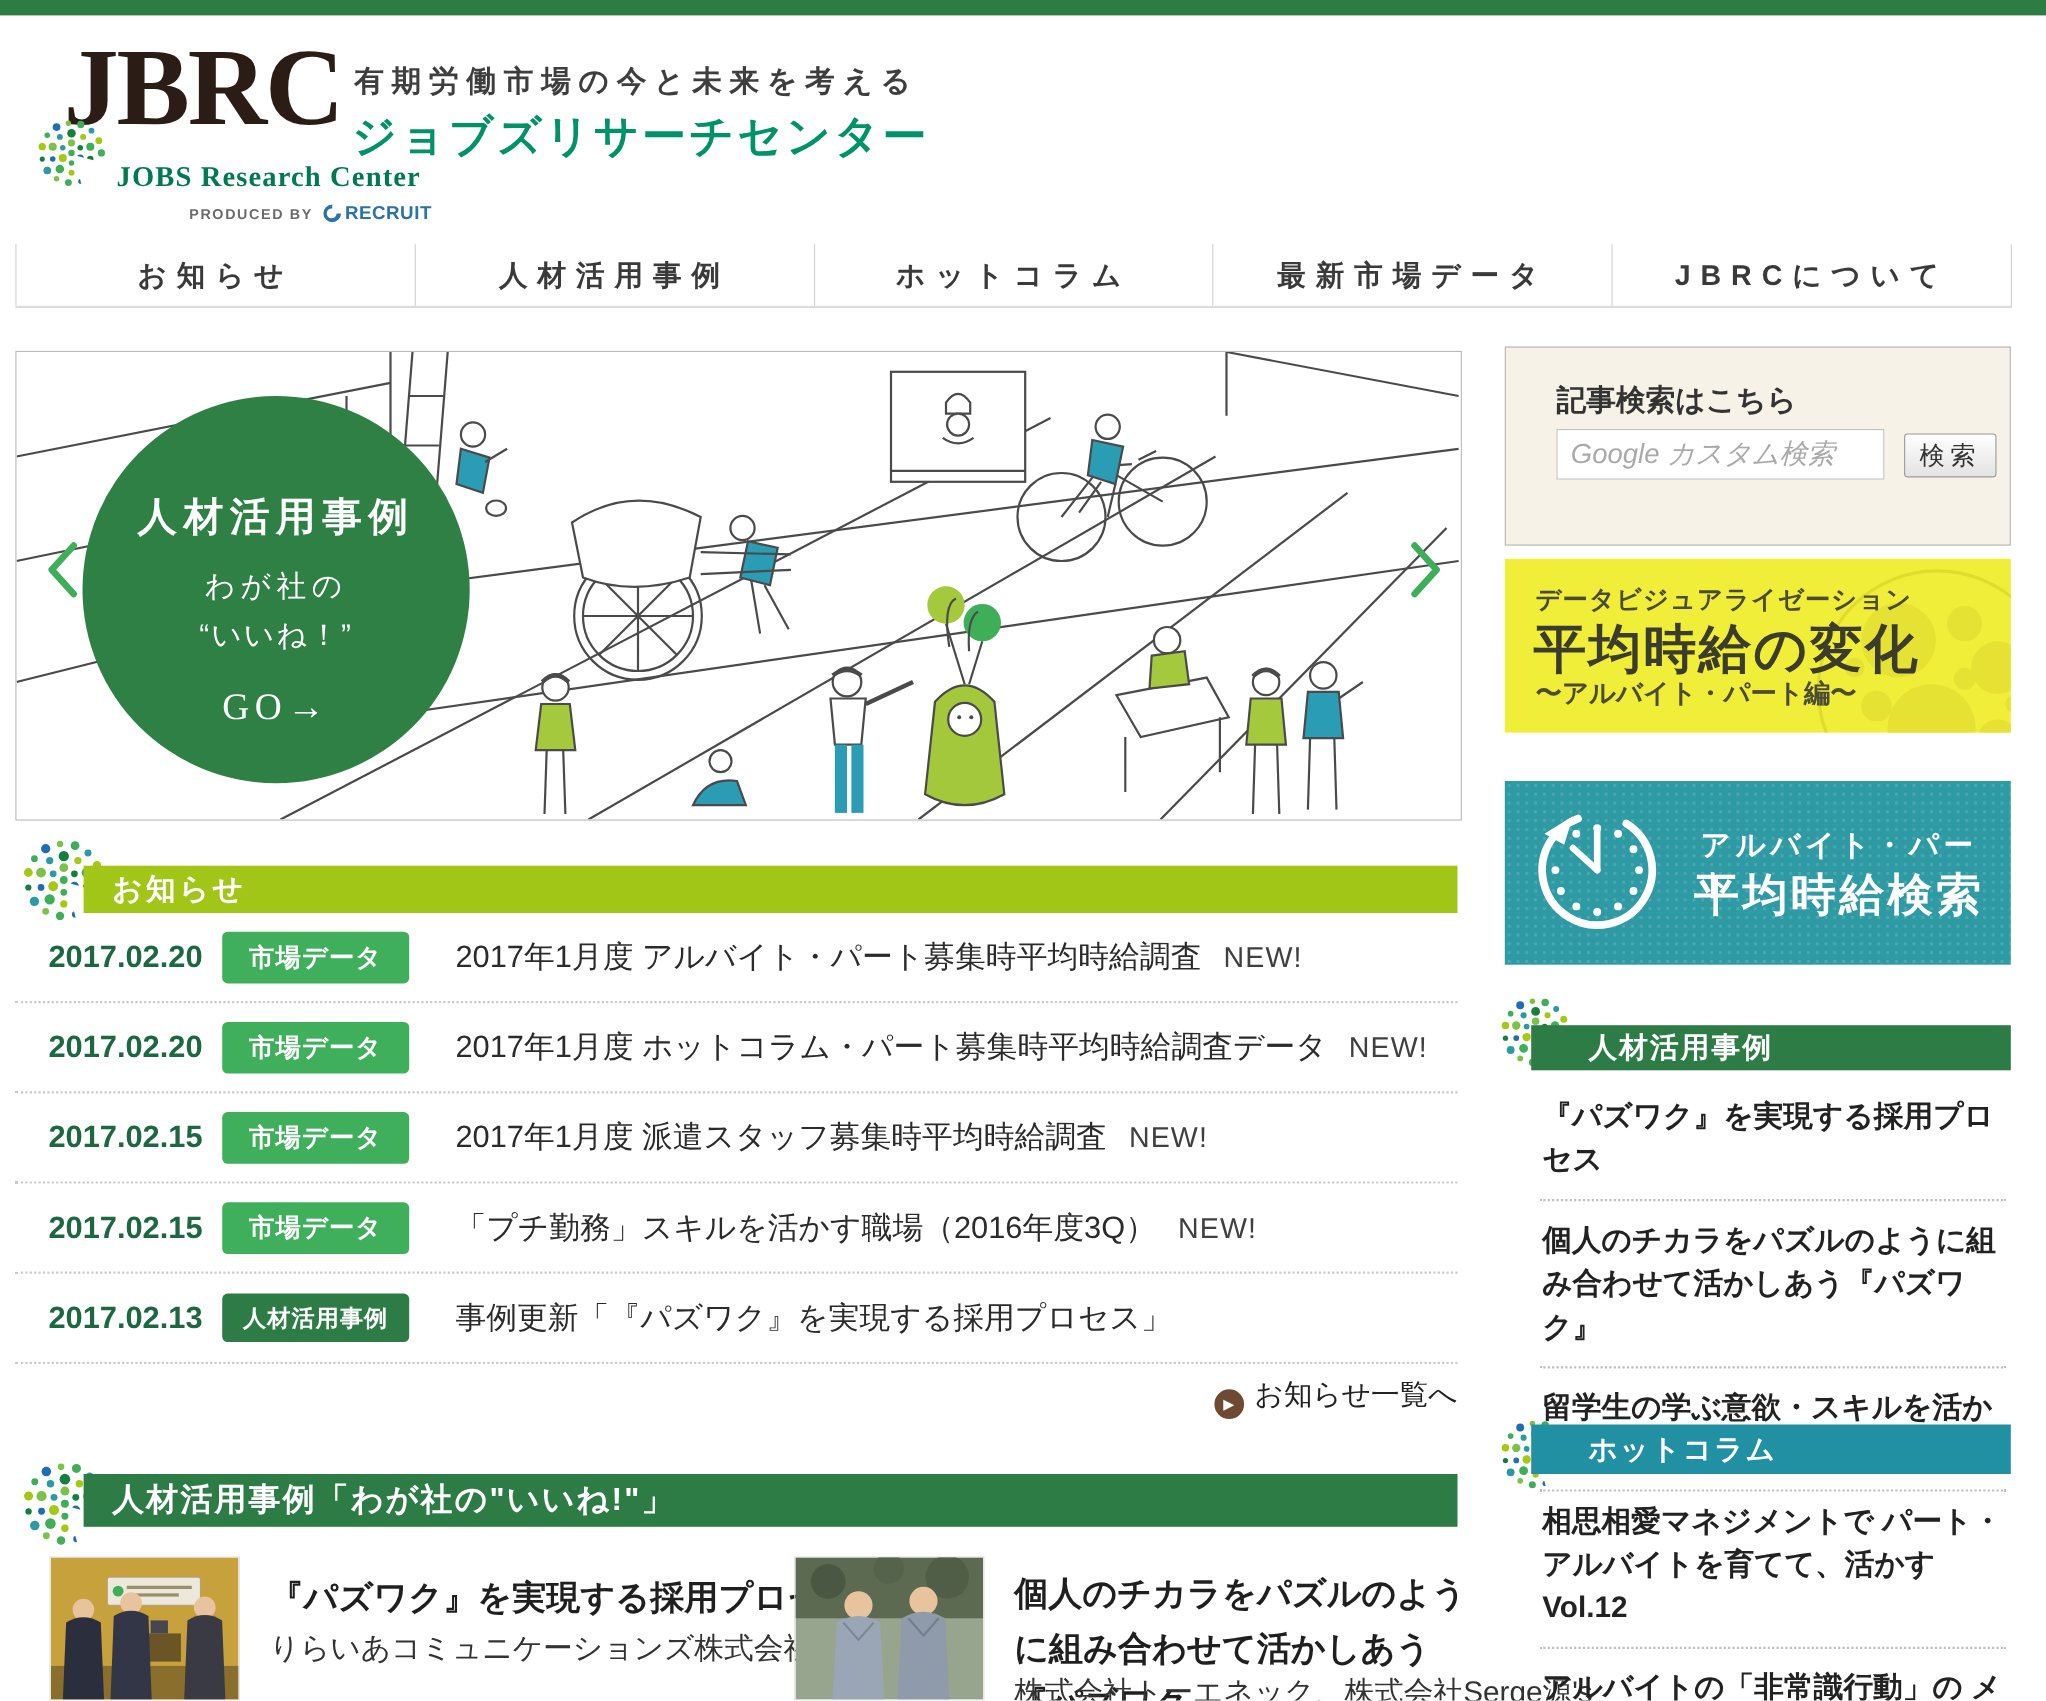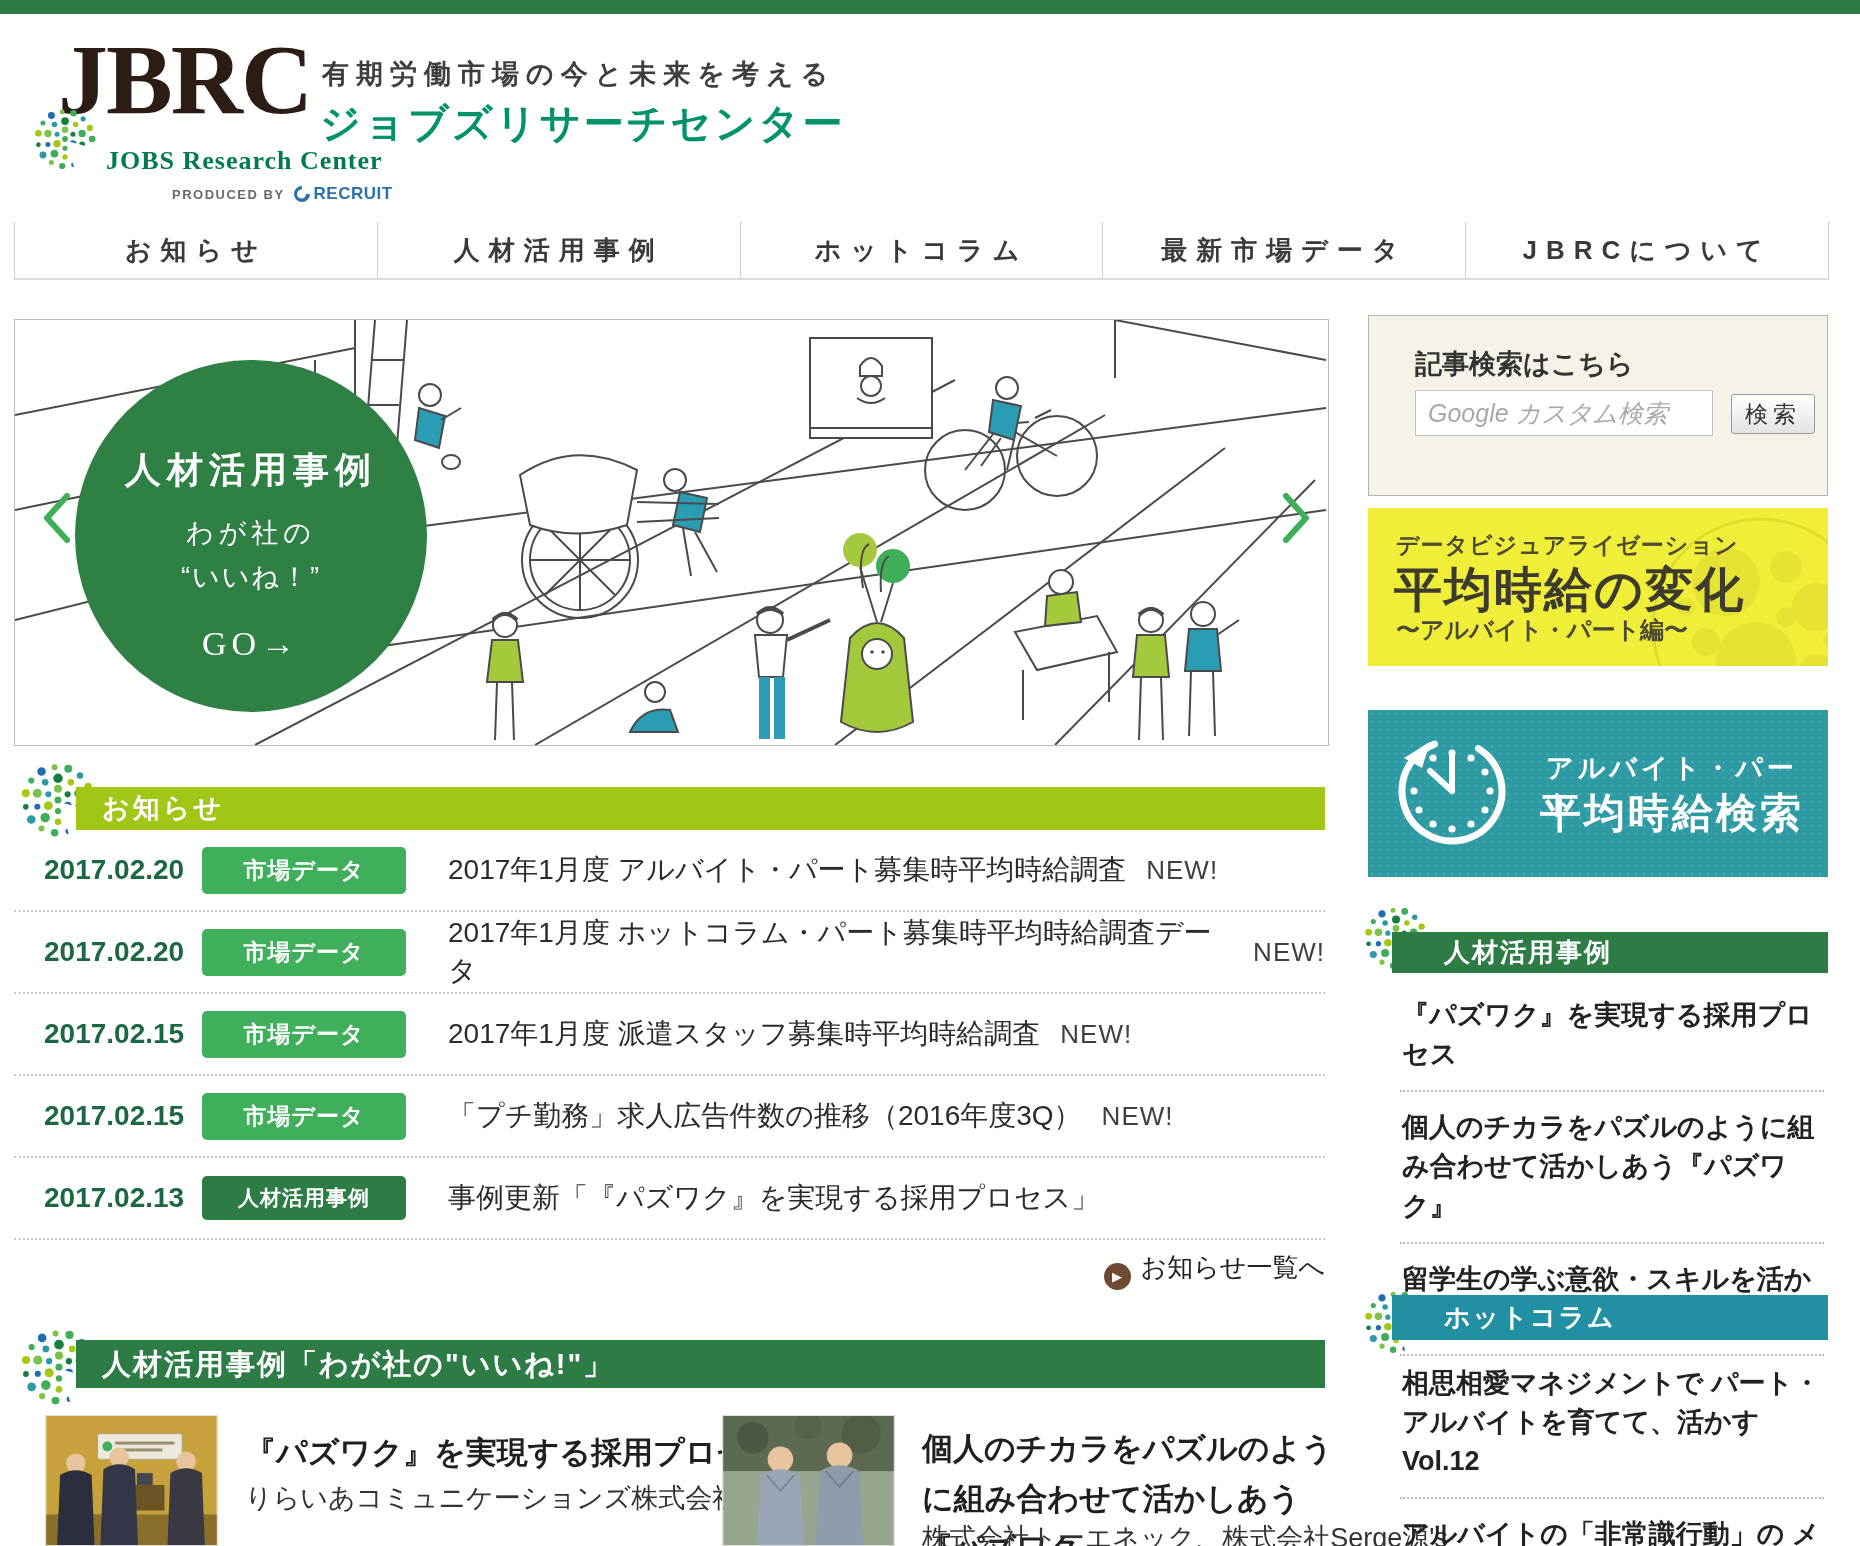--- a/index.html
+++ b/index.html
@@ -31,21 +31,21 @@
   .hc-go{margin-top:30px;font-family:"Liberation Serif","DejaVu Serif",serif;font-size:34px;letter-spacing:5px;}
   .chev{position:absolute;top:172px;width:30px;height:52px;cursor:pointer;}
   .chev.left{left:26px;} .chev.right{right:16px;}
   
   .sec-icon{width:80px;height:80px;}
   .news-icon{left:18px;top:760px;}
   .news-bar{left:76px;top:787px;width:1249px;height:43px;background:#a2c617;color:#fff;font-size:27px;font-weight:bold;letter-spacing:3px;line-height:43px;padding-left:26px;box-sizing:border-box;}
   .news-list{left:14px;top:830px;width:1311px;}
   .news-row{display:flex;align-items:center;height:80px;border-bottom:2px dotted #c9c9c9;cursor:pointer;}
   .n-date{margin-left:30px;width:158px;font-size:28px;font-weight:bold;color:#1d6843;flex:none;}
-  .n-badge{width:170px;flex:none;text-align:center;border-radius:5px;background:#3faf5c;color:#fff;font-size:23px;font-weight:bold;padding:8px 17px;margin-right:42px;letter-spacing:1px;}
+  .n-badge{width:170px;flex:none;text-align:center;border-radius:5px;background:#3faf5c;color:#fff;font-size:23px;font-weight:bold;padding:8px 0;margin-right:42px;letter-spacing:1px;}
   .n-badge.case{background:#2d7c45;font-size:21px;}
   .n-title{font-size:28px;color:#2b2b2b;}
   .n-new{margin-left:20px;font-size:26px;font-weight:400;color:#404040;letter-spacing:1px;}
   .news-more{left:14px;top:1250px;width:1311px;text-align:right;font-size:26px;color:#222;cursor:pointer;}
   .more-ic{display:inline-block;width:27px;height:27px;border-radius:50%;background:#6e4a32;color:#fff;font-size:13px;line-height:27px;text-align:center;vertical-align:-5px;margin-right:10px;}
   
   .cases-icon{left:18px;top:1326px;width:82px;height:82px;}
   .cases-bar{left:76px;top:1340px;width:1249px;height:48px;background:#2d7c45;color:#fff;font-size:29px;font-weight:bold;letter-spacing:2px;line-height:48px;padding-left:26px;box-sizing:border-box;}
   .photo{width:173px;height:131px;border:1px solid #ddd;box-sizing:border-box;cursor:pointer;}
   .p1{left:45px;top:1415px;} .p2{left:722px;top:1415px;}
@@ -270,21 +270,21 @@
   </div>
   <div class="news-row">
     <span class="n-date">2017.02.15</span>
     <span class="n-badge">市場データ</span>
     <span class="n-title">2017年1月度 派遣スタッフ募集時平均時給調査</span>
     <span class="n-new">NEW!</span>
   </div>
   <div class="news-row">
     <span class="n-date">2017.02.15</span>
     <span class="n-badge">市場データ</span>
-    <span class="n-title">「プチ勤務」求人広告件数の推移（2016年度3Q）</span>
+    <span class="n-title">「プチ勤務」スキルを活かす職場（2016年度3Q）</span>
     <span class="n-new">NEW!</span>
   </div>
   <div class="news-row">
     <span class="n-date">2017.02.13</span>
     <span class="n-badge case">人材活用事例</span>
     <span class="n-title">事例更新「『パズワク』を実現する採用プロセス」</span>
   </div>
 </div>
 <div class="abs news-more">
   <span class="more-ic">▶</span><span>お知らせ一覧へ</span>

